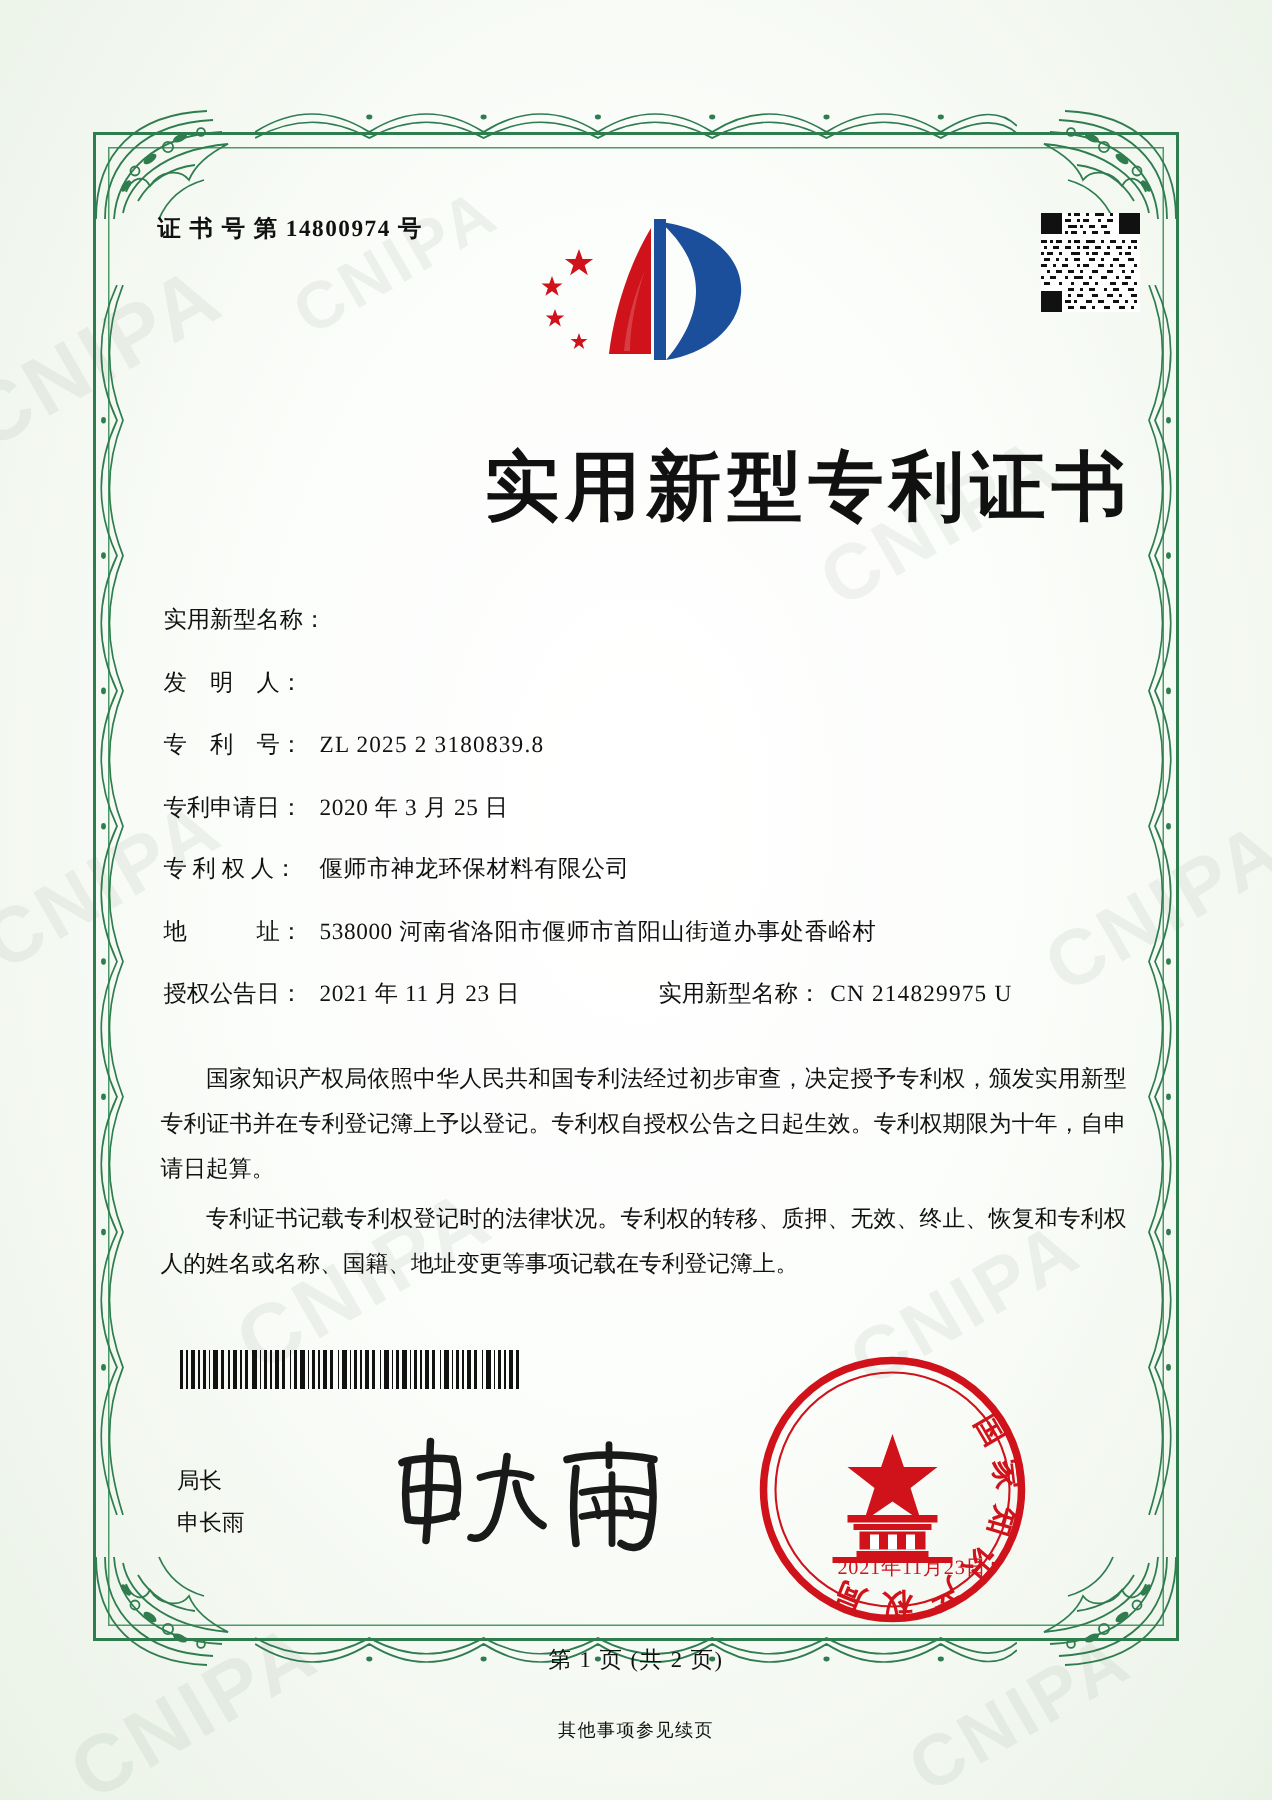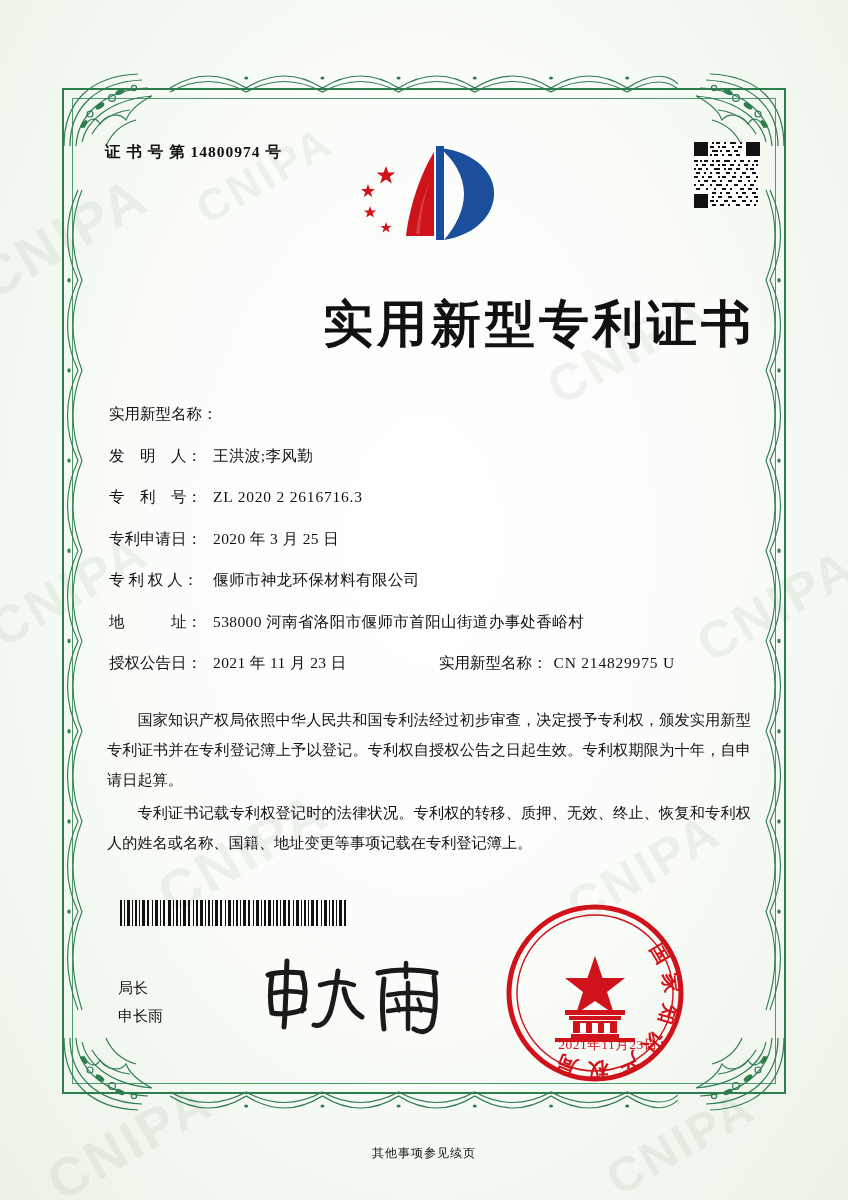--- a/index.html
+++ b/index.html
@@ -569,26 +569,25 @@
     <div class="doc-title">实用新型专利证书</div>
 
     <div class="fields">
 
       <div class="field-row">
         <div class="fl">实用新型名称：</div>
       </div>
 
       <div class="field-row">
         <div class="fl">发　明　人：</div>
-        <div class="fv">王洪波;李风勤</div>
       </div>
 
       <div class="field-row">
         <div class="fl">专　利　号：</div>
-        <div class="fv mono">ZL 2020 2 2616716.3</div>
+        <div class="fv mono">ZL 2025 2 3180839.8</div>
       </div>
 
       <div class="field-row">
         <div class="fl">专利申请日：</div>
         <div class="fv">2020 年 3 月 25 日</div>
       </div>
 
       <div class="field-row">
         <div class="fl">专 利 权 人：</div>
         <div class="fv">偃师市神龙环保材料有限公司</div>
@@ -740,15 +739,16 @@
           <rect x="-40" y="48" width="80" height="4"></rect>
         </g>
       </g>
       <text font-family="'Liberation Serif', serif" font-size="20" font-weight="700" fill="#d0121b" letter-spacing="2">
         <textPath href="#sealArc" startOffset="14%">国 家 知 识 产 权 局</textPath>
       </text>
     </svg>
   </div>
   <div class="seal-date">2021年11月23日</div>
 
+  <div class="page-num">第 1 页 (共 2 页)</div>
   <div class="footnote">其他事项参见续页</div>
 
 </div>
 
 </body></html>

